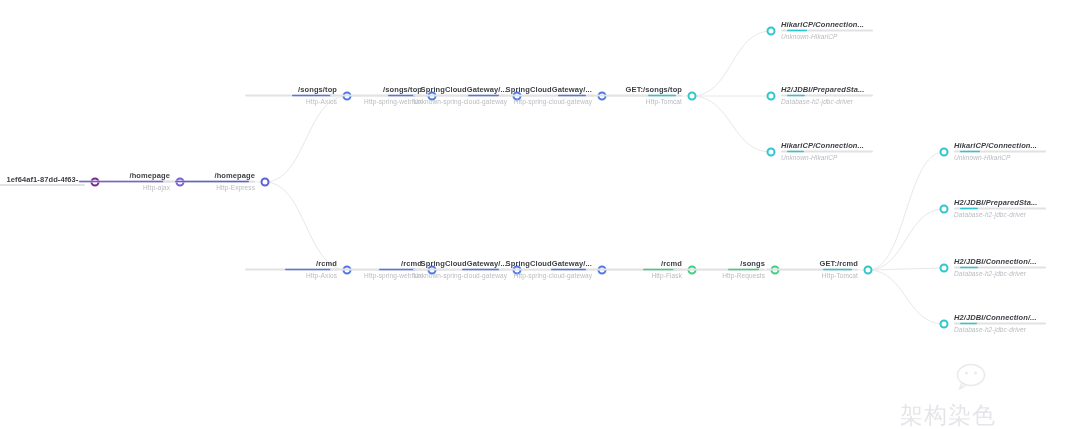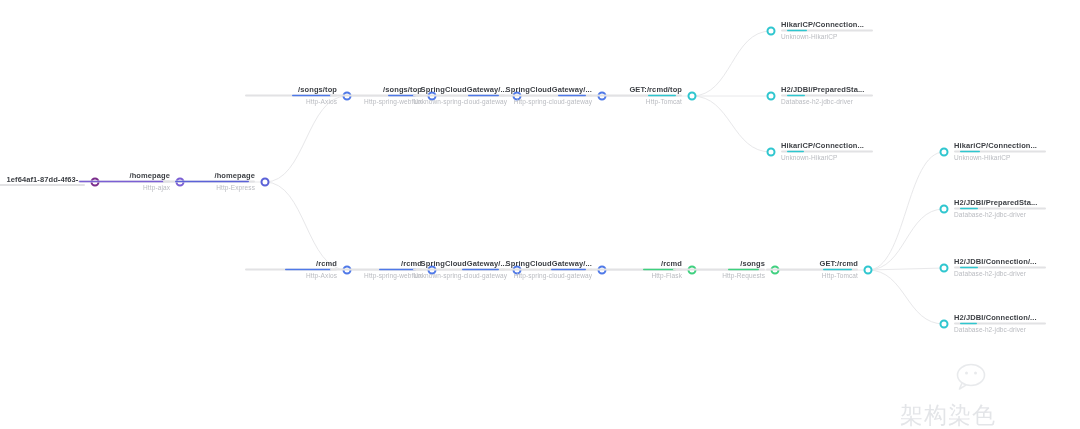--- a/index.html
+++ b/index.html
@@ -38,21 +38,21 @@
     box-sizing:border-box;
   }
   
   .lbl{
     position:absolute;
     top:50%;
     transform:translateY(-50%);
     line-height:1.08;
   }
   .lbl.left{ right:10px; text-align:right; }
-  .lbl.right{ left:10px; text-align:left; }
+  .lbl.right{ left:10px; text-align:left;font-style:italic; }
 
   .bar{
     height:2px;
     background:#e2e2e4;
     border-radius:1px;
     margin-bottom:2px;
     position:relative;
     overflow:hidden;
   }
   .bar > i{
@@ -183,21 +183,21 @@
           <div class="title">SpringCloudGateway/...</div>
           <div class="bar" style="width: 92px; background: rgb(226, 226, 228);">
             <i style="width: 28px; background: rgb(79, 121, 232); right: 6px;"></i>
           </div>
           <div class="sub">Http-spring-cloud-gateway</div>
         </div>
         <span class="dot" style="border-color: rgb(79, 121, 232);"></span>
       </div>
       <div class="node" style="left: 692px; top: 96px;">
         <div class="lbl left">
-          <div class="title">GET:/rcmd/top</div>
+          <div class="title">GET:/songs/top</div>
           <div class="bar" style="width: 92px; background: rgb(226, 226, 228);">
             <i style="width: 28px; background: rgb(47, 198, 207); right: 6px;"></i>
           </div>
           <div class="sub">Http-Tomcat</div>
         </div>
         <span class="dot" style="border-color: rgb(47, 198, 207);"></span>
       </div>
       <div class="node" style="left: 771px; top: 31px;">
         <div class="lbl right">
           <div class="title">HikariCP/Connection...</div>

